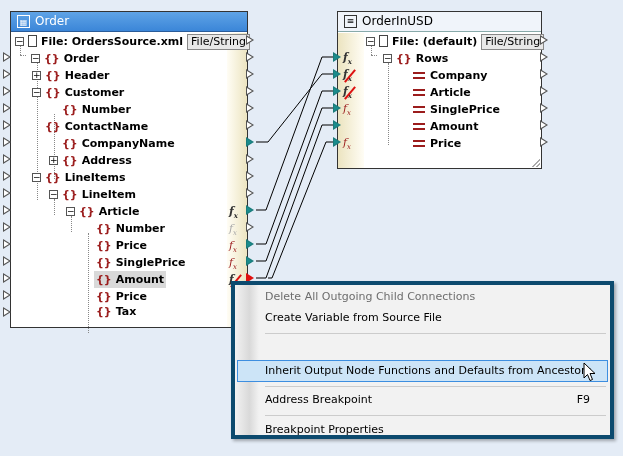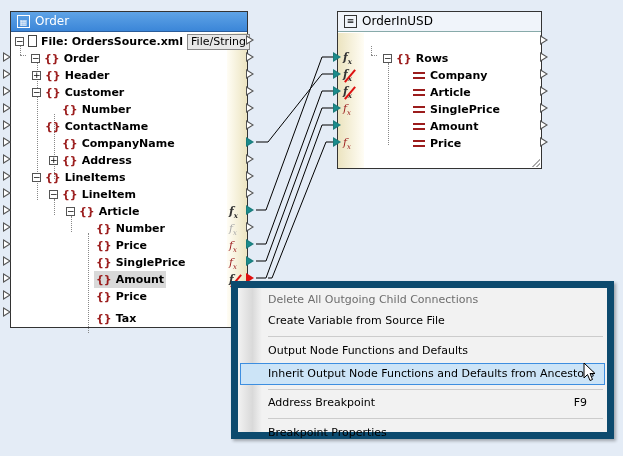--- a/index.html
+++ b/index.html
@@ -132,21 +132,21 @@
     }
     .guide-v { position: absolute; border-left: 1px dotted #888; width: 0; }
     .guide-h { position: absolute; border-top: 1px dotted #888; height: 0; }
     svg.wires { position: absolute; left: 0; top: 0; pointer-events: none; }
 
     .context-menu {
       position: absolute;
       left: 231px; top: 281px;
       width: 383px; height: 158px;
       background: #f2f2f2;
-      border: 7px solid #0c4a6e;
+      border: 4px solid #0c4a6e;
       box-shadow: 2px 2px 3px rgba(0,0,0,0.3);
     }
     .menu-gutter {
       position: absolute; left: 0; top: 0; bottom: 0; width: 24px;
       background: linear-gradient(to right, #f2f2f2, #d9d9d9 60%, #f2f2f2);
     }
     .menu-item {
       position: absolute; left: 2px; right: 2px;
       height: 22px; line-height: 22px;
       padding-left: 28px;
@@ -222,21 +222,21 @@
     <div class="row" style="left:51px; top:102px;"><span class="elem-icon">{}</span><span>CompanyName</span></div>
     <div class="row" style="left:38px; top:119px;"><span class="expander">+</span><span class="elem-icon">{}</span><span>Address</span></div>
     <div class="row" style="left:21px; top:136px;"><span class="expander">−</span><span class="elem-icon">{}</span><span>LineItems</span></div>
     <div class="row" style="left:38px; top:153px;"><span class="expander">−</span><span class="elem-icon">{}</span><span>LineItem</span></div>
     <div class="row" style="left:55px; top:170px;"><span class="expander">−</span><span class="elem-icon">{}</span><span>Article</span></div>
     <div class="row" style="left:85px; top:187px;"><span class="elem-icon">{}</span><span>Number</span></div>
     <div class="row" style="left:85px; top:204px;"><span class="elem-icon">{}</span><span>Price</span></div>
     <div class="row" style="left:85px; top:221px;"><span class="elem-icon">{}</span><span>SinglePrice</span></div>
     <div class="row highlight" style="left:83px; top:238px;"><span class="elem-icon">{}</span><span>Amount</span></div>
     <div class="row" style="left:85px; top:255px;"><span class="elem-icon">{}</span><span>Price</span></div>
-    <div class="row" style="left:85px; top:277px;"><span class="elem-icon">{}</span><span>Tax</span></div>
+    <div class="row" style="left:85px; top:270px;"><span class="elem-icon">{}</span><span>Tax</span></div>
 
     <span class="fx" style="left:218px; top:172px;"><span>f</span><sub style="font-size:7px;">x</sub></span>
     <span class="fx gray" style="left:218px; top:189px;"><span>f</span><sub style="font-size:7px;">x</sub></span>
     <span class="fx red" style="left:218px; top:206px;"><span>f</span><sub style="font-size:7px;">x</sub></span>
     <span class="fx red" style="left:218px; top:223px;"><span>f</span><sub style="font-size:7px;">x</sub></span>
     <span class="fx struck" style="left:218px; top:240px;"><span>f</span><sub style="font-size:7px;">x</sub></span>
   </div>
 </div>
 
 <div>
@@ -276,20 +276,23 @@
   <span class="conn red" style="left:246px; top:273px;"></span>
 </div>
 
 <div class="component" style="left:337px; top:11px; width:205px; height:158px;">
   <div class="comp-title light">
     <span class="comp-icon" style="border:1px solid #333; font-size:9px; line-height:11px;">≡</span>
     <span>OrderInUSD</span>
   </div>
   <div class="comp-body">
     <div class="yellow-strip" style="left:0; width:26px; background:linear-gradient(to right, #ece4c0, #fffdf5);"></div>
+    <div class="row" style="left:28px; top:0;">
+      <span class="expander">−</span><span class="file-icon"></span><span>File: (default)</span><span class="file-btn">File/String</span>
+    </div>
     <div class="guide-v" style="left:33px; top:13px; height:9px;"></div>
     <div class="guide-h" style="left:33px; top:22px; width:6px;"></div>
     <div class="guide-v" style="left:50px; top:30px; height:82px;"></div>
 
     <div class="row" style="left:45px; top:17px;"><span class="expander">−</span><span class="elem-icon">{}</span><span>Rows</span></div>
     <div class="row" style="left:75px; top:34px;"><span class="attr-icon"></span><span>Company</span></div>
     <div class="row" style="left:75px; top:51px;"><span class="attr-icon"></span><span>Article</span></div>
     <div class="row" style="left:75px; top:68px;"><span class="attr-icon"></span><span>SinglePrice</span></div>
     <div class="row" style="left:75px; top:85px;"><span class="attr-icon"></span><span>Amount</span></div>
     <div class="row" style="left:75px; top:102px;"><span class="attr-icon"></span><span>Price</span></div>
@@ -320,21 +323,20 @@
   <span class="conn" style="left:540px; top:103px;"></span>
   <span class="conn" style="left:540px; top:120px;"></span>
   <span class="conn" style="left:540px; top:137px;"></span>
 </div>
 
 <div class="context-menu">
   <div class="menu-gutter"></div>
   <div class="menu-item disabled" style="top:1px;">Delete All Outgoing Child Connections</div>
   <div class="menu-item" style="top:22px;">Create Variable from Source File</div>
   <div class="menu-sep" style="top:48px;"></div>
-  <div class="menu-item" style="top:52px;">Output Node Functions and Defaults</div>
   <div class="menu-item hover" style="top:75px;">Inherit Output Node Functions and Defaults from Ancestors</div>
   <div class="menu-sep" style="top:101px;"></div>
   <div class="menu-item" style="top:104px;">
     <span>Address Breakpoint</span>
     <span class="menu-shortcut">F9</span>
   </div>
   <div class="menu-sep" style="top:130px;"></div>
   <div class="menu-item" style="top:134px;">Breakpoint Properties</div>
 </div>
 

